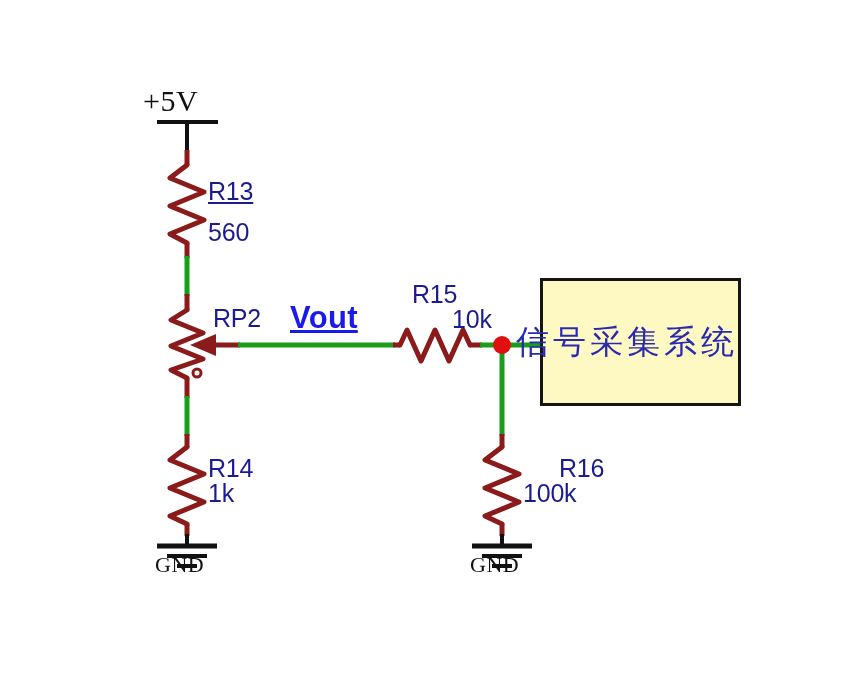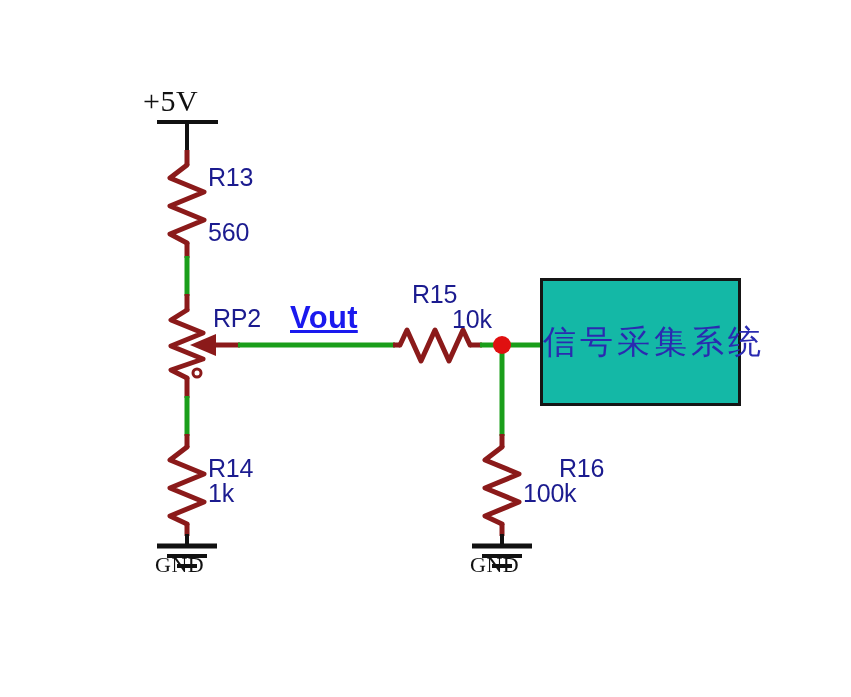--- a/index.html
+++ b/index.html
@@ -56,25 +56,25 @@
   .box-text {
     color: #2a2ab0;
     font-family: "Liberation Serif", serif;
     font-size: 33px;
     letter-spacing: 4px;
     white-space: pre;
   }
   .sysbox {
     position: absolute;
     box-sizing: border-box;
-    background: #14b8a6;
+    background: #fef9c3;
     border: 3px solid #151515;
     display: flex;
     align-items: center;
-    justify-content: flex-start;
+    justify-content: flex-end;
   }
 </style>
 </head>
 <body>
 
 <div id="canvas">
 
   <svg class="schematic" viewBox="0 0 851 697">
 
     <g>
@@ -140,21 +140,21 @@
       <line x1="502" y1="534" x2="502" y2="546" stroke="#111111" stroke-width="4"></line>
       <line x1="472" y1="546" x2="532" y2="546" stroke="#111111" stroke-width="5"></line>
       <line x1="482" y1="556" x2="522" y2="556" stroke="#111111" stroke-width="4"></line>
       <line x1="492" y1="566" x2="512" y2="566" stroke="#111111" stroke-width="4"></line>
     </g>
 
   </svg>
 
   <div class="lbl lbl-rail" style="left:143px; top:85px;">+5V</div>
 
-  <div class="lbl lbl-ref" style="left:208px; top:164px;">R13</div>
+  <div class="lbl lbl-ref" style="left:208px; top:178px;text-decoration:underline;">R13</div>
   <div class="lbl lbl-ref" style="left:208px; top:219px;text-align:right;">560</div>
 
   <div class="lbl lbl-ref" style="left:213px; top:305px;">RP2</div>
 
   <div class="lbl lbl-vout" style="left:290px; top:302px;">Vout</div>
 
   <div class="lbl lbl-ref" style="left:412px; top:281px;text-align:center;">R15</div>
   <div class="lbl lbl-ref" style="left:412px; top:306px;margin-left:40px;">10k</div>
 
   <div class="lbl lbl-ref" style="left:208px; top:455px;">R14</div>

